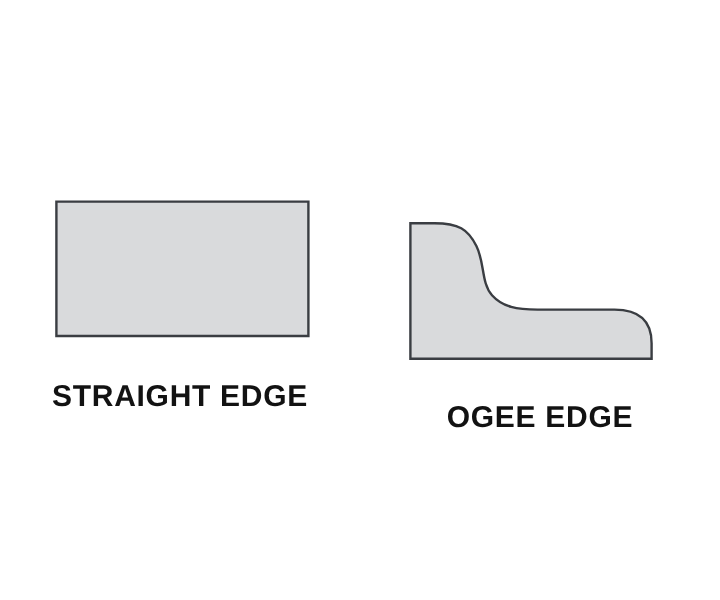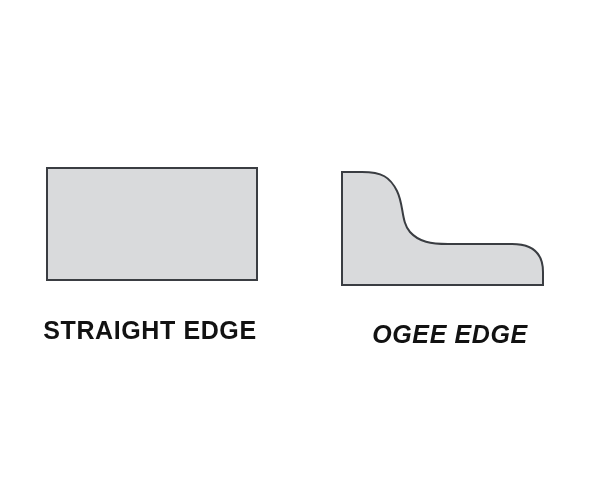--- a/index.html
+++ b/index.html
@@ -25,24 +25,23 @@
     position: absolute;
   }
   #group-straight {
     left: 0;
     top: 0;
     width: 300px;
     height: 500px;
   }
   #group-ogee {
     left: 300px;
-    top: 4px;
+    top: 18px;
     width: 300px;
     height: 388px;
-    font-style: italic;
   }
   .profile-svg {
     position: absolute;
     left: 0;
     top: 0;
     display: block;
   }
   .caption {
     position: absolute;
     top: 318px;

